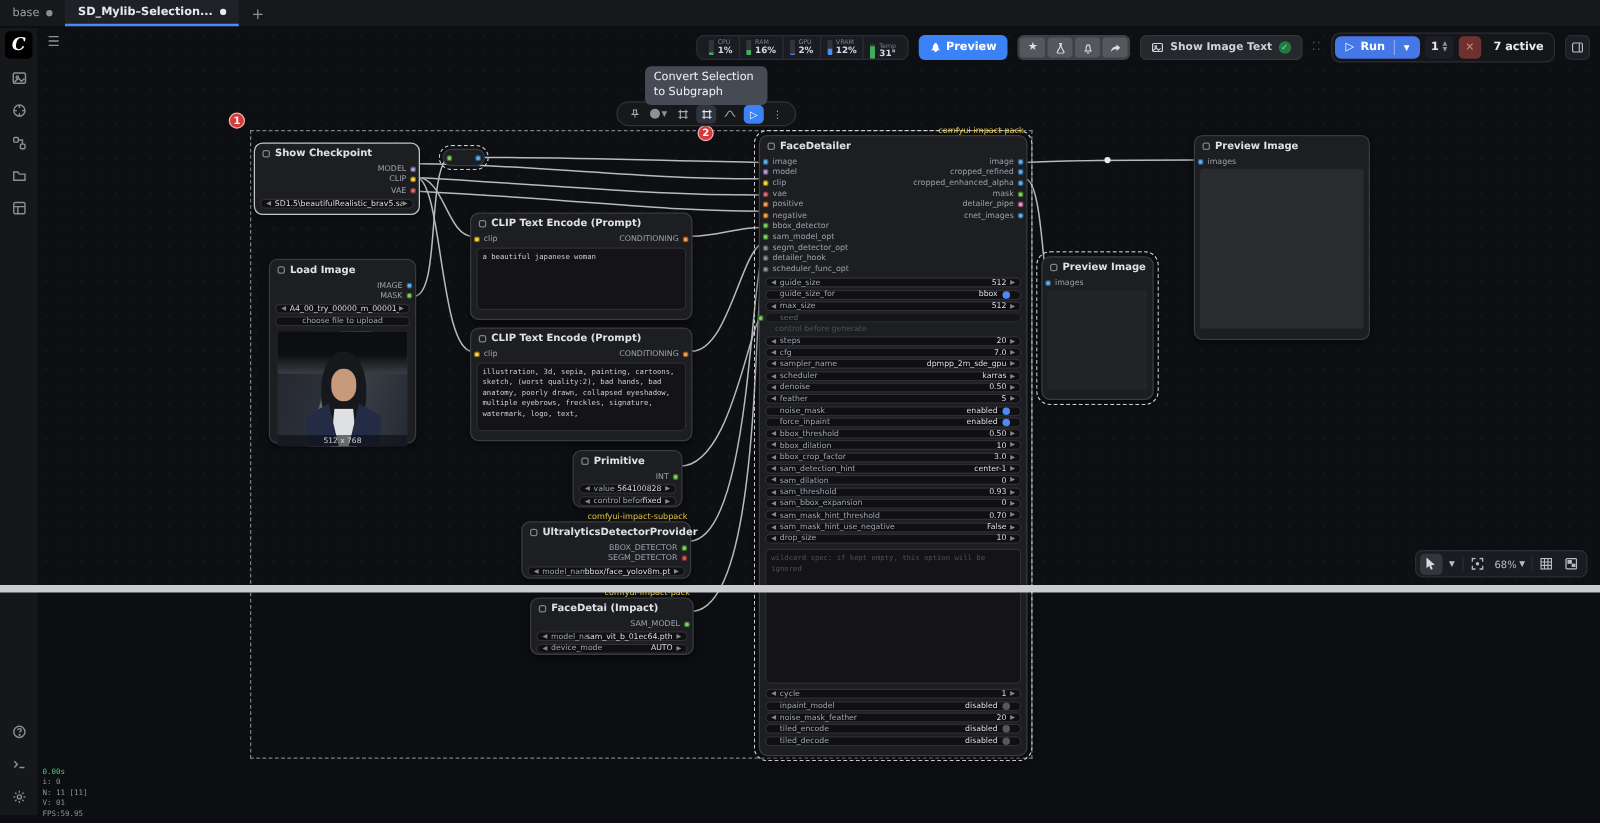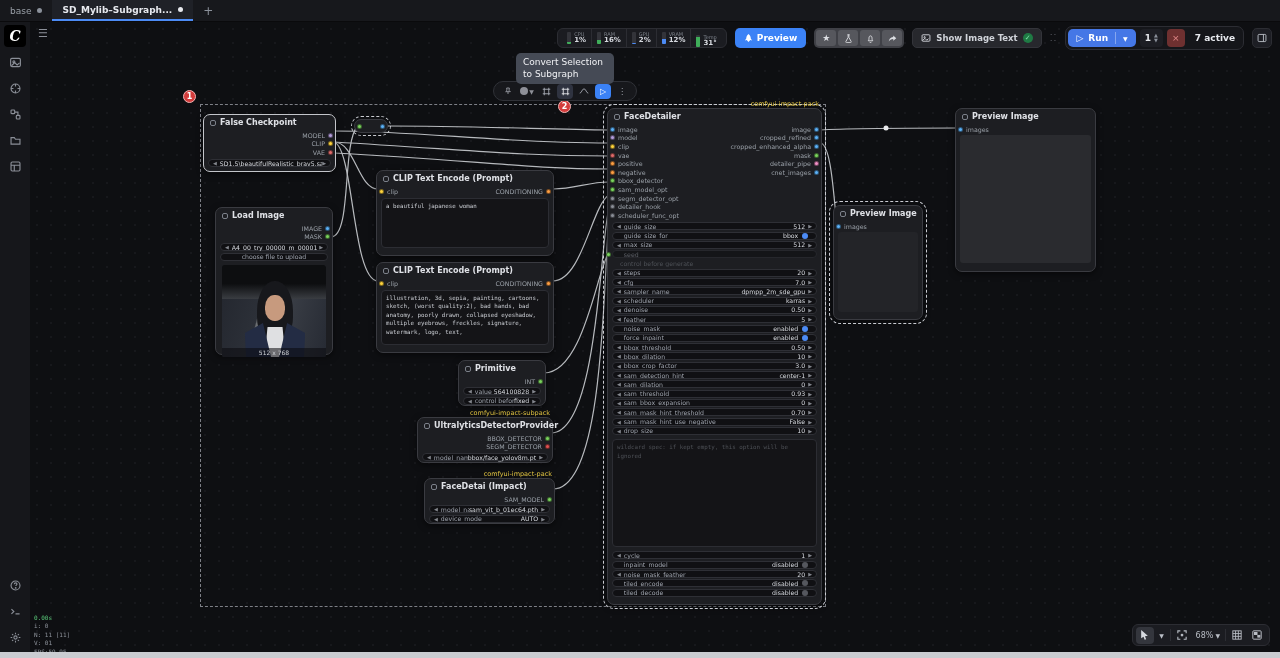--- a/index.html
+++ b/index.html
@@ -1,18 +1,18 @@
 <!DOCTYPE html>
 <html><head>
 <meta charset="utf-8">
 <style>
   * { margin:0; padding:0; box-sizing:border-box; }
   html,body { width:1280px; height:658px; background:#0d0e11; overflow:hidden;
     font-family:"DejaVu Sans","Liberation Sans",sans-serif; }
-  #app { position:relative; width:1280px; height:658px; }
+  #app { position:relative; width:1280px; height:474px; }
 
   
   #tabbar { position:absolute; left:0; top:0; width:100%; height:22px; background:#17181c;
     display:flex; align-items:stretch; z-index:50; border-bottom:1px solid #0a0a0c;}
   .tab { display:flex; align-items:center; gap:6px; padding:0 10px; font-size:9px; color:#9aa0a8; cursor:pointer;}
   .tab.active { background:#1f2127; color:#e7e9ee; border-bottom:2px solid #4c8bf5; font-weight:bold;}
   .tab .tabdot { width:5px; height:5px; border-radius:50%; background:#8b919b; }
   .tab.active .tabdot { background:#e7e9ee; }
   .tab-add { display:flex; align-items:center; padding:0 10px; color:#8b919b; font-size:12px; cursor:pointer;}
 
@@ -167,21 +167,21 @@
 <body>
 
 <div id="app">
 
   <div id="tabbar">
     <div class="tab">
       <span>base</span>
       <span class="tabdot"></span>
     </div>
     <div class="tab active">
-      <span>SD_Mylib–Subgraph...</span>
+      <span>SD_Mylib–Selection...</span>
       <span class="tabdot"></span>
     </div>
     <div class="tab-add">
         <span>+</span>
       </div>
   </div>
 
   <div id="sidebar">
     <div id="logo">C</div>
     <div class="sb-ic">
@@ -406,21 +406,21 @@
   <div class="badge" style="left:183px;top:90px;">
       <span>1</span>
     </div>
   <div class="badge" style="left:558px;top:100px;">
       <span>2</span>
     </div>
 
   <div class="node bright" style="left:203px;top:114px;width:133px;height:58px;">
     <div class="node-header">
       <span class="node-ic"></span>
-      <span class="node-title">False Checkpoint</span>
+      <span class="node-title">Show Checkpoint</span>
     </div>
     <div class="slots" style="height:27px;">
       <div class="outs-abs">
   <div class="slot out">
     <span>MODEL</span>
     <span class="sdot" style="background: rgb(179, 157, 219);"></span>
   </div>
 
   <div class="slot out">
     <span>CLIP</span>

